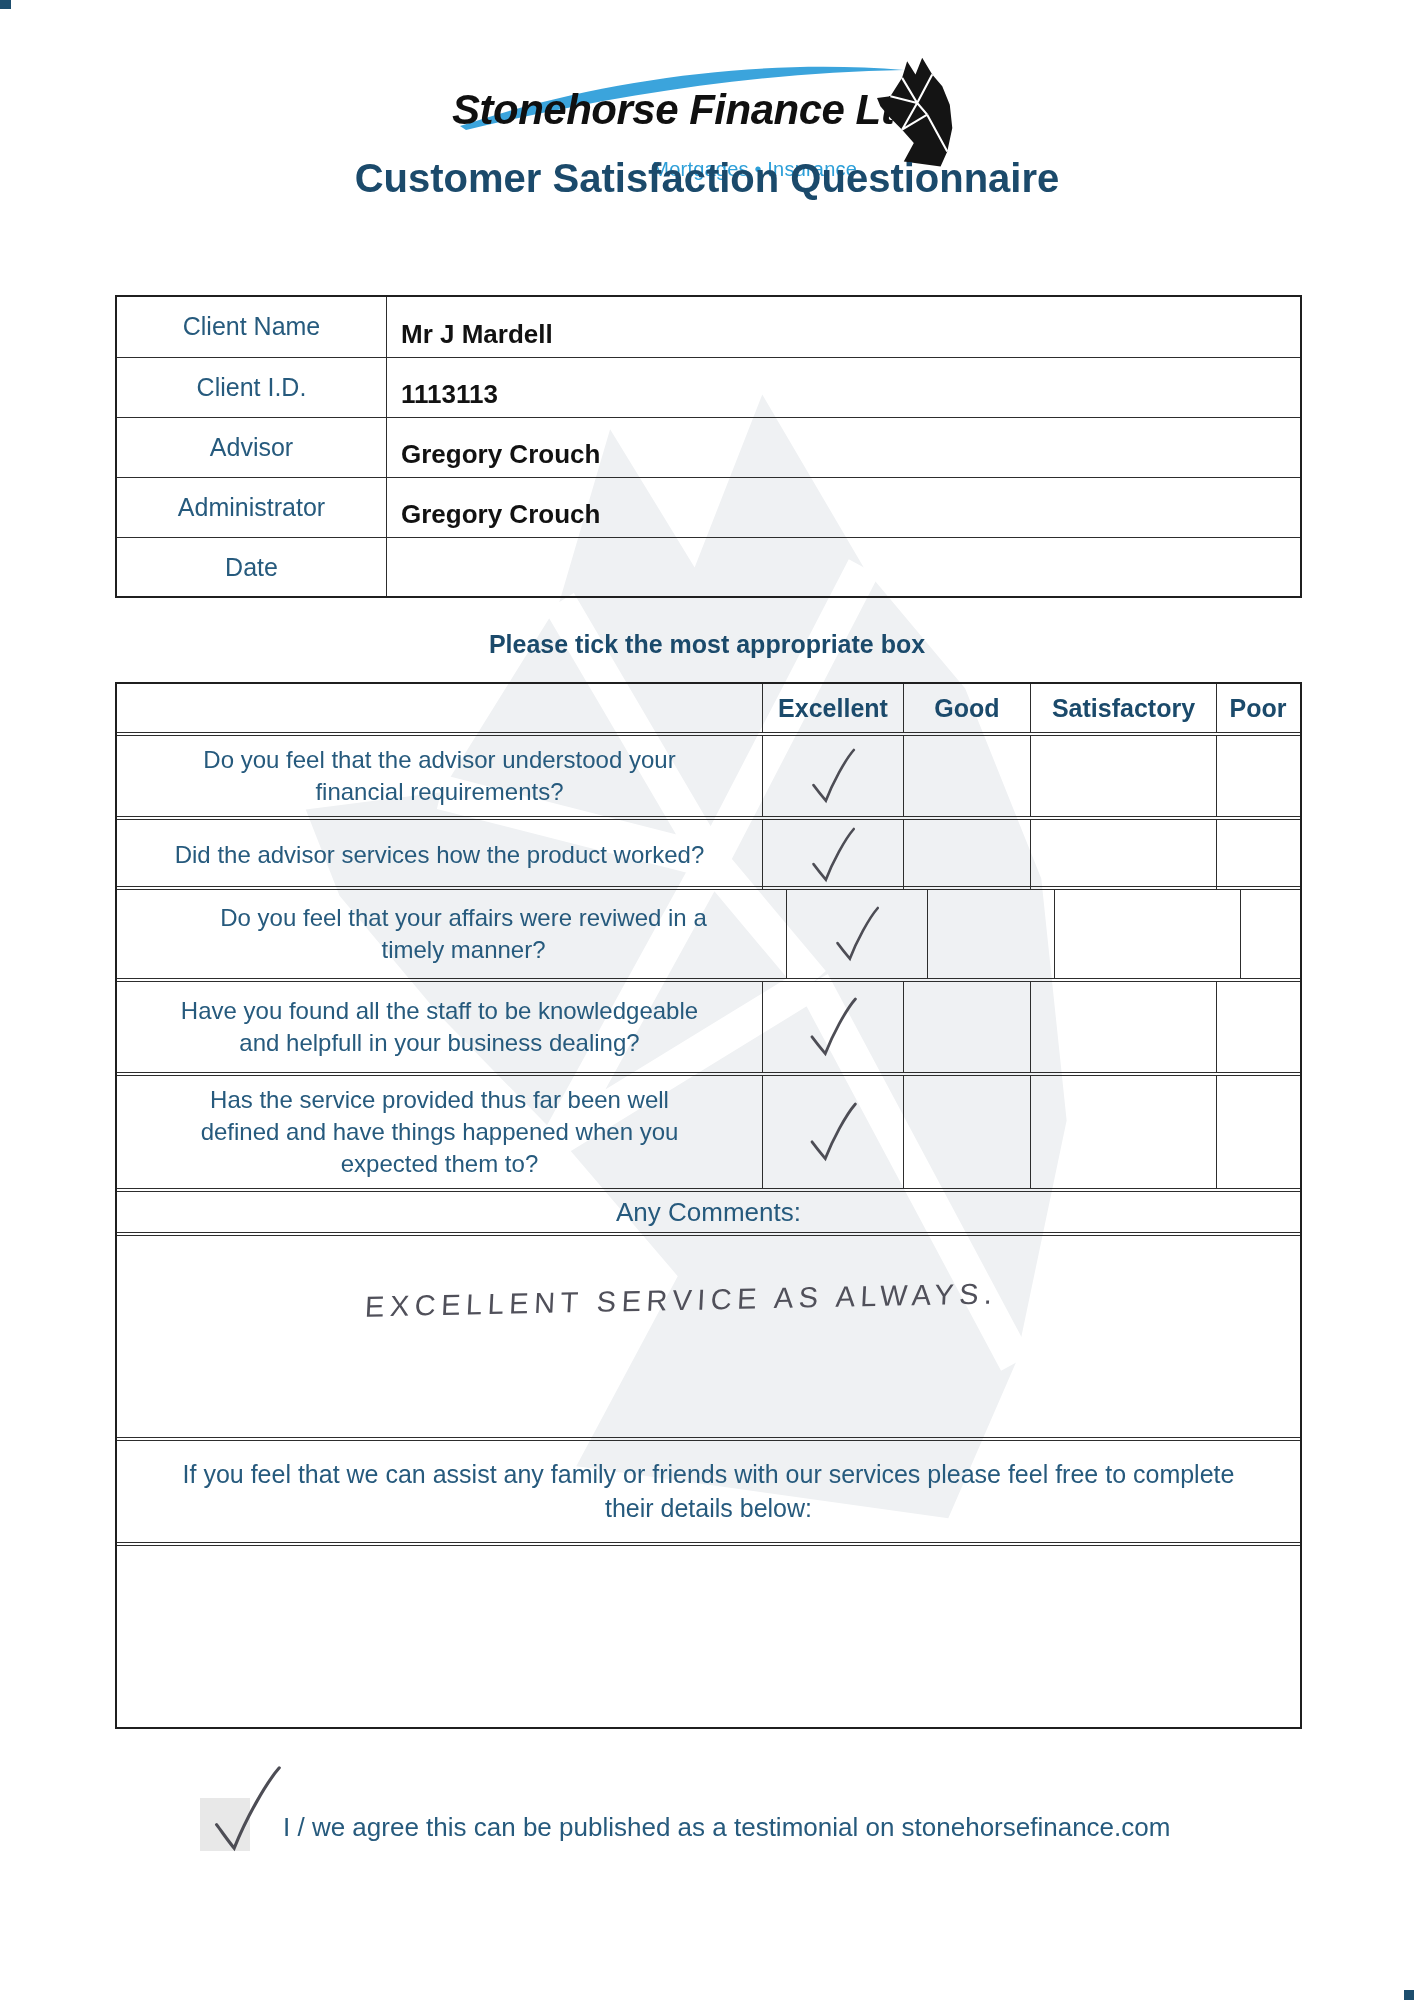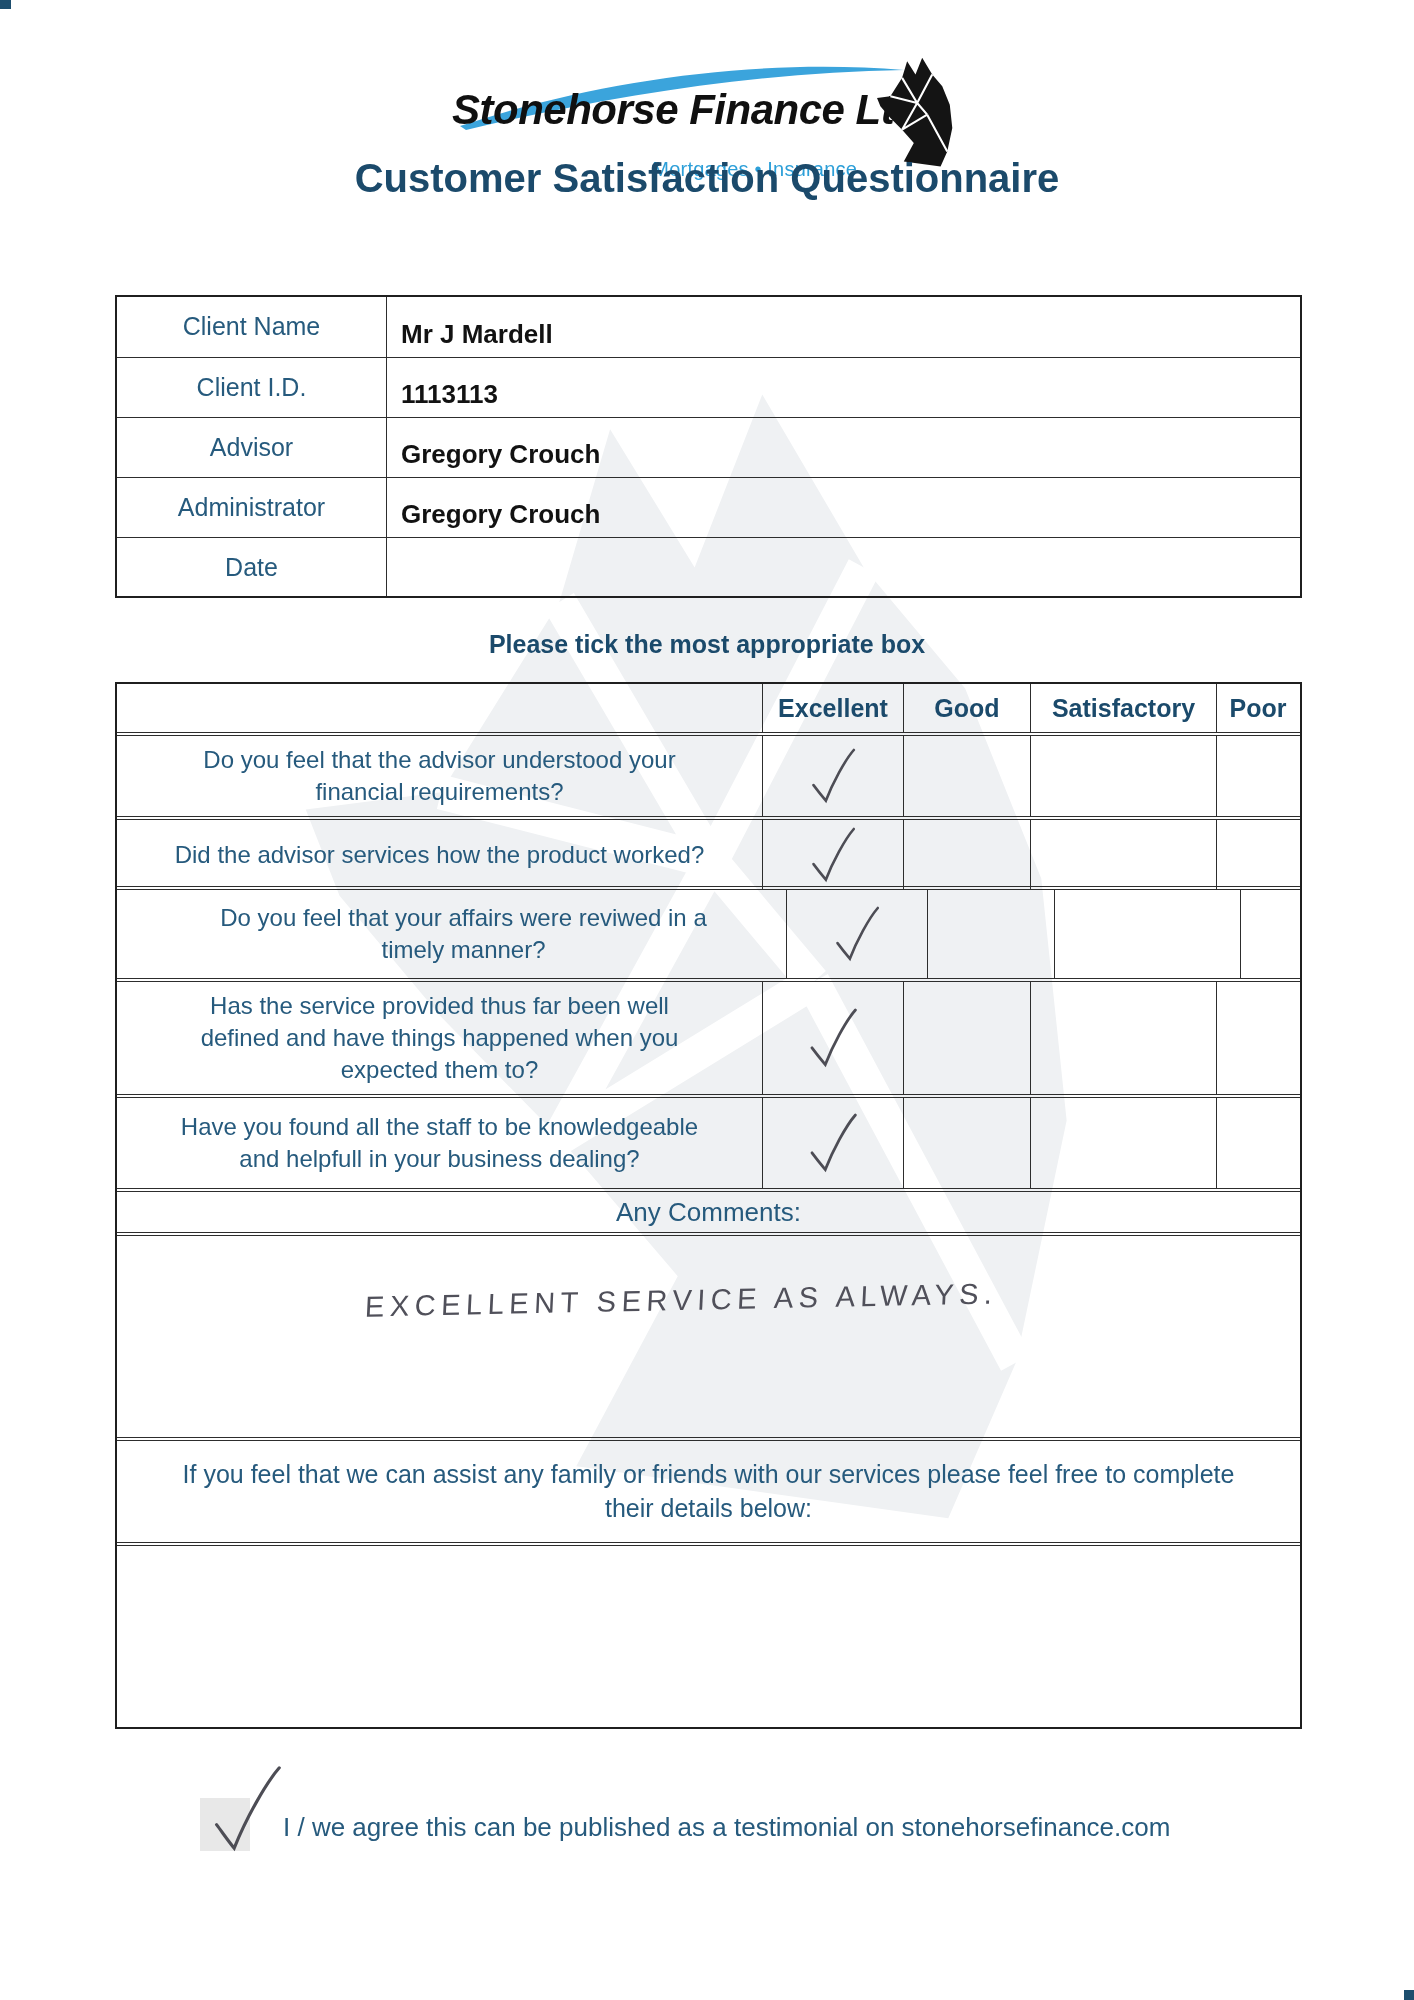--- a/index.html
+++ b/index.html
@@ -189,36 +189,36 @@
       <div class="scell tickcell">
         <svg class="tick-svg" viewBox="0 0 80 100">
           <path fill="none" stroke="#4d4d55" stroke-width="4" stroke-linecap="round" d="M10,64 C16,72 24,82 29,88 C39,62 58,26 72,10"></path>
         </svg>
       </div>
       <div class="scell"></div>
       <div class="scell"></div>
       <div class="scell"></div>
     </div>
 
+    <div class="srow r4">
+      <div class="scell qcell">Have you found all the staff to be knowledgeable and helpfull in your business dealing?</div>
+      <div class="scell tickcell">
+        <svg class="tick-svg" style="width:56px;height:78px" viewBox="0 0 80 100">
+          <path fill="none" stroke="#4d4d55" stroke-width="4" stroke-linecap="round" d="M10,64 C16,72 24,82 29,88 C39,62 58,26 72,10"></path>
+        </svg>
+      </div>
+      <div class="scell"></div>
+      <div class="scell"></div>
+      <div class="scell"></div>
+    </div>
+
     <div class="srow r5">
       <div class="scell qcell">Has the service provided thus far been well defined and have things happened when you expected them to?</div>
       <div class="scell tickcell">
         <svg class="tick-svg" style="width:56px;height:80px" viewBox="0 0 80 100">
-          <path fill="none" stroke="#4d4d55" stroke-width="4" stroke-linecap="round" d="M10,64 C16,72 24,82 29,88 C39,62 58,26 72,10"></path>
-        </svg>
-      </div>
-      <div class="scell"></div>
-      <div class="scell"></div>
-      <div class="scell"></div>
-    </div>
-
-    <div class="srow r4">
-      <div class="scell qcell">Have you found all the staff to be knowledgeable and helpfull in your business dealing?</div>
-      <div class="scell tickcell">
-        <svg class="tick-svg" style="width:56px;height:78px" viewBox="0 0 80 100">
           <path fill="none" stroke="#4d4d55" stroke-width="4" stroke-linecap="round" d="M10,64 C16,72 24,82 29,88 C39,62 58,26 72,10"></path>
         </svg>
       </div>
       <div class="scell"></div>
       <div class="scell"></div>
       <div class="scell"></div>
     </div>
 
     <div class="srow full">
       <div class="comments-label-row">Any Comments:</div>

